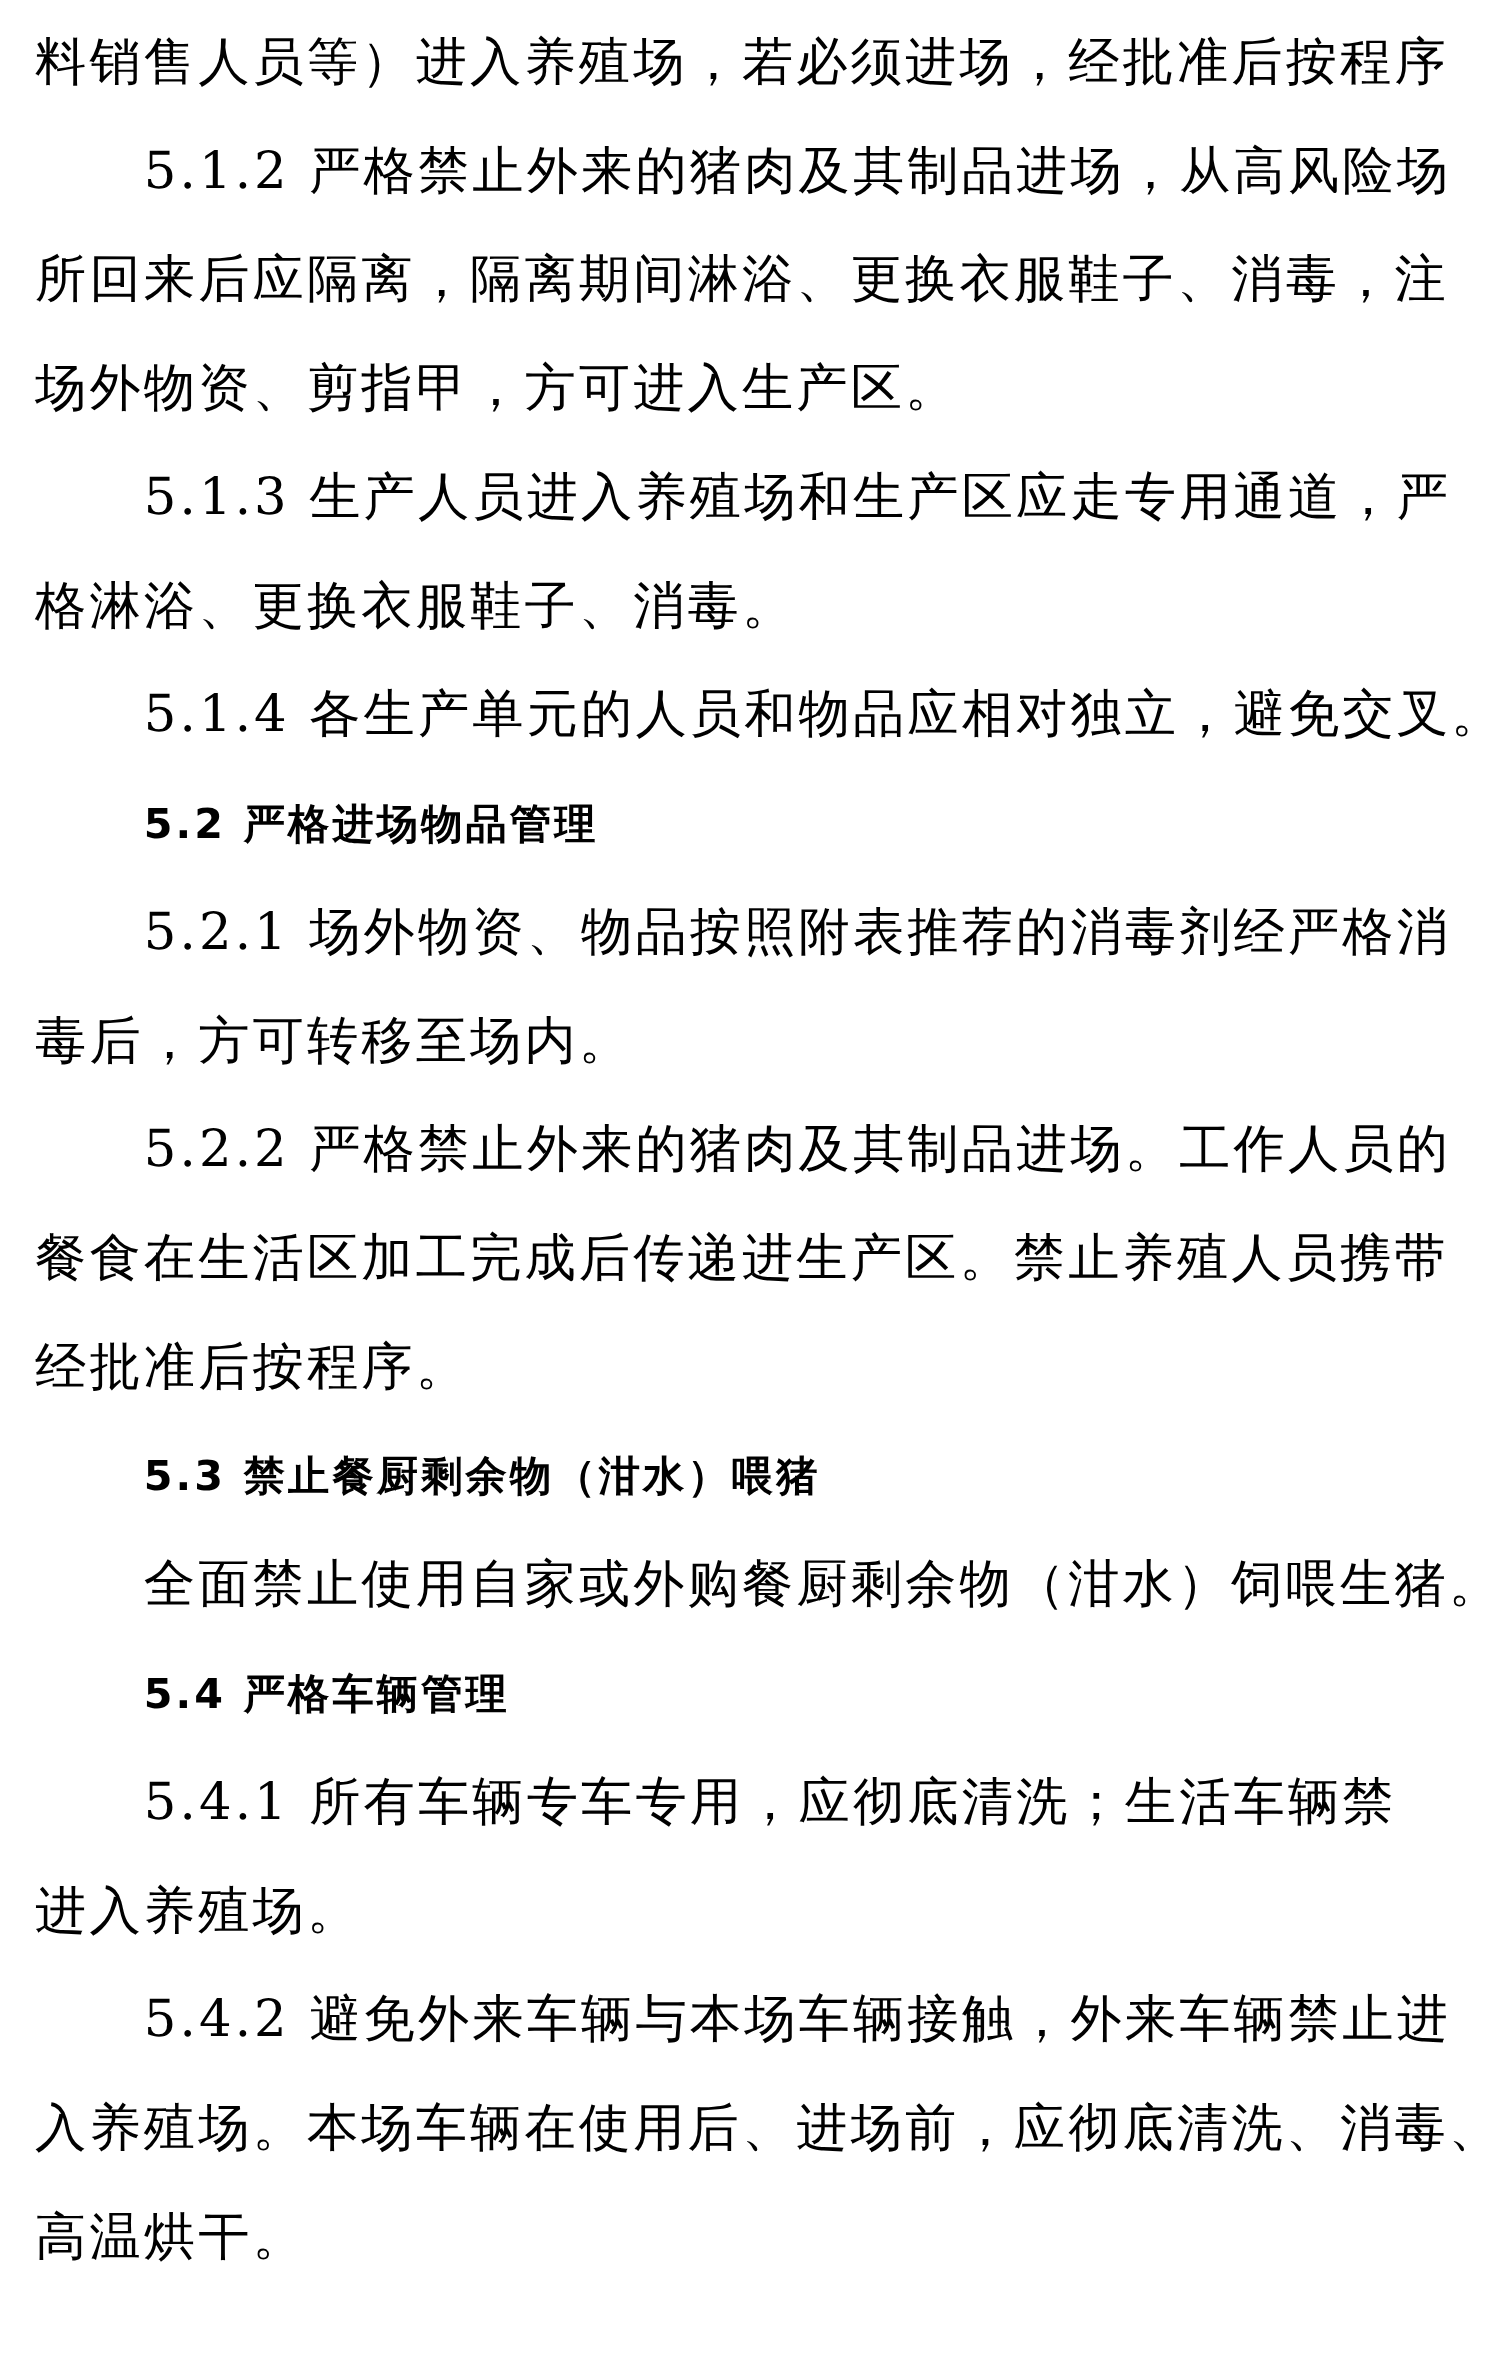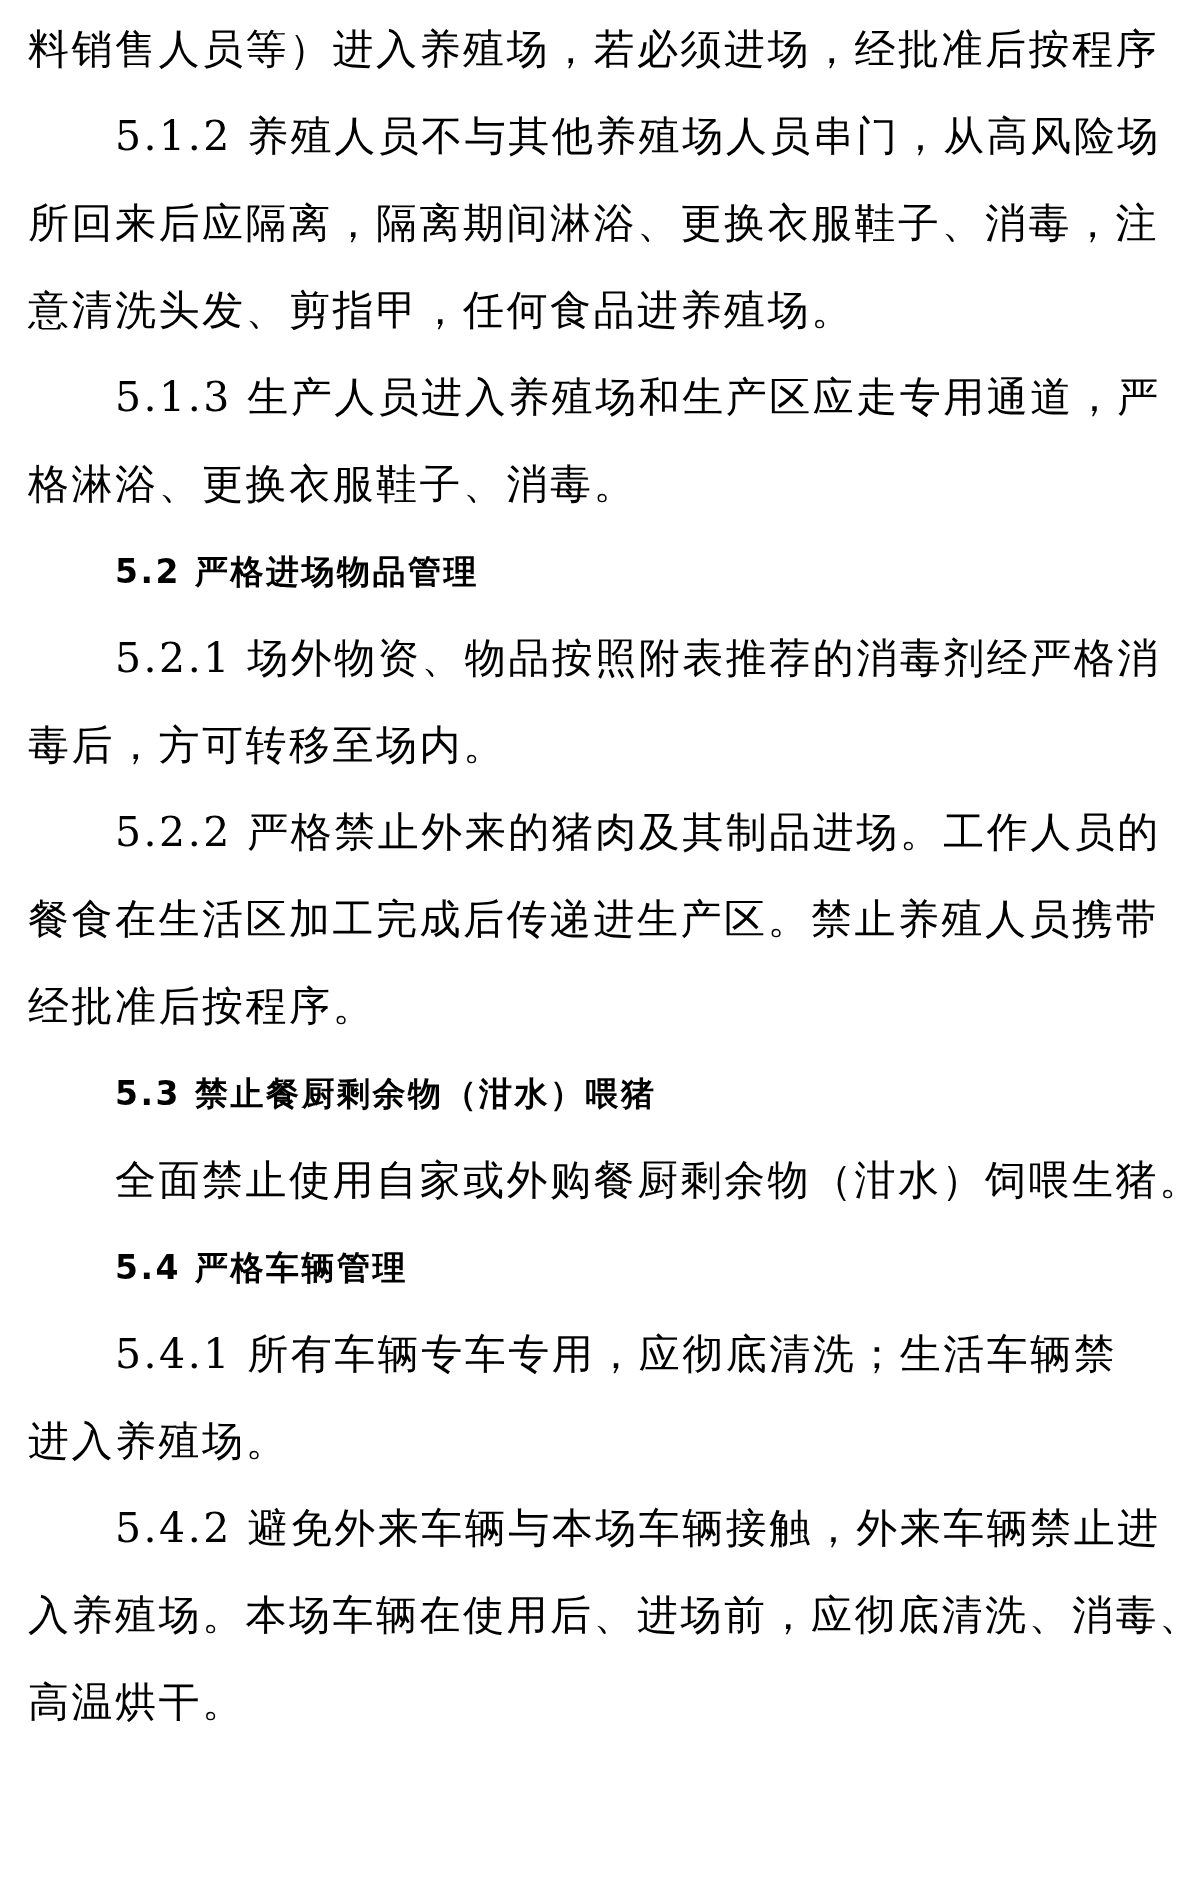--- a/index.html
+++ b/index.html
@@ -37,25 +37,26 @@
     font-size: 33px;
     font-family: "DejaVu Sans", "Liberation Sans", sans-serif;
   }
 </style>
 </head>
 <body>
 
 <div class="page">
   <div id="doc-lines">
       <div class="doc-line">料销售人员等）进入养殖场，若必须进场，经批准后按程序</div>
-      <div class="doc-line indent">5.1.2 养殖人员不与其他养殖场人员串门，从高风险场</div>
+      <div class="doc-line indent">5.1.2 严格禁止外来的猪肉及其制品进场，从高风险场</div>
       <div class="doc-line">所回来后应隔离，隔离期间淋浴、更换衣服鞋子、消毒，注</div>
-      <div class="doc-line">意清洗头发、剪指甲，任何食品进养殖场。</div>
+      <div class="doc-line">场外物资、剪指甲，方可进入生产区。</div>
       <div class="doc-line indent">5.1.3 生产人员进入养殖场和生产区应走专用通道，严</div>
       <div class="doc-line">格淋浴、更换衣服鞋子、消毒。</div>
+      <div class="doc-line indent">5.1.4 各生产单元的人员和物品应相对独立，避免交叉。</div>
       <div class="doc-line indent heading">5.2 严格进场物品管理</div>
       <div class="doc-line indent">5.2.1 场外物资、物品按照附表推荐的消毒剂经严格消</div>
       <div class="doc-line">毒后，方可转移至场内。</div>
       <div class="doc-line indent">5.2.2 严格禁止外来的猪肉及其制品进场。工作人员的</div>
       <div class="doc-line">餐食在生活区加工完成后传递进生产区。禁止养殖人员携带</div>
       <div class="doc-line">经批准后按程序。</div>
       <div class="doc-line indent heading">5.3 禁止餐厨剩余物（泔水）喂猪</div>
       <div class="doc-line indent">全面禁止使用自家或外购餐厨剩余物（泔水）饲喂生猪。</div>
       <div class="doc-line indent heading">5.4 严格车辆管理</div>
       <div class="doc-line indent">5.4.1 所有车辆专车专用，应彻底清洗；生活车辆禁</div>

